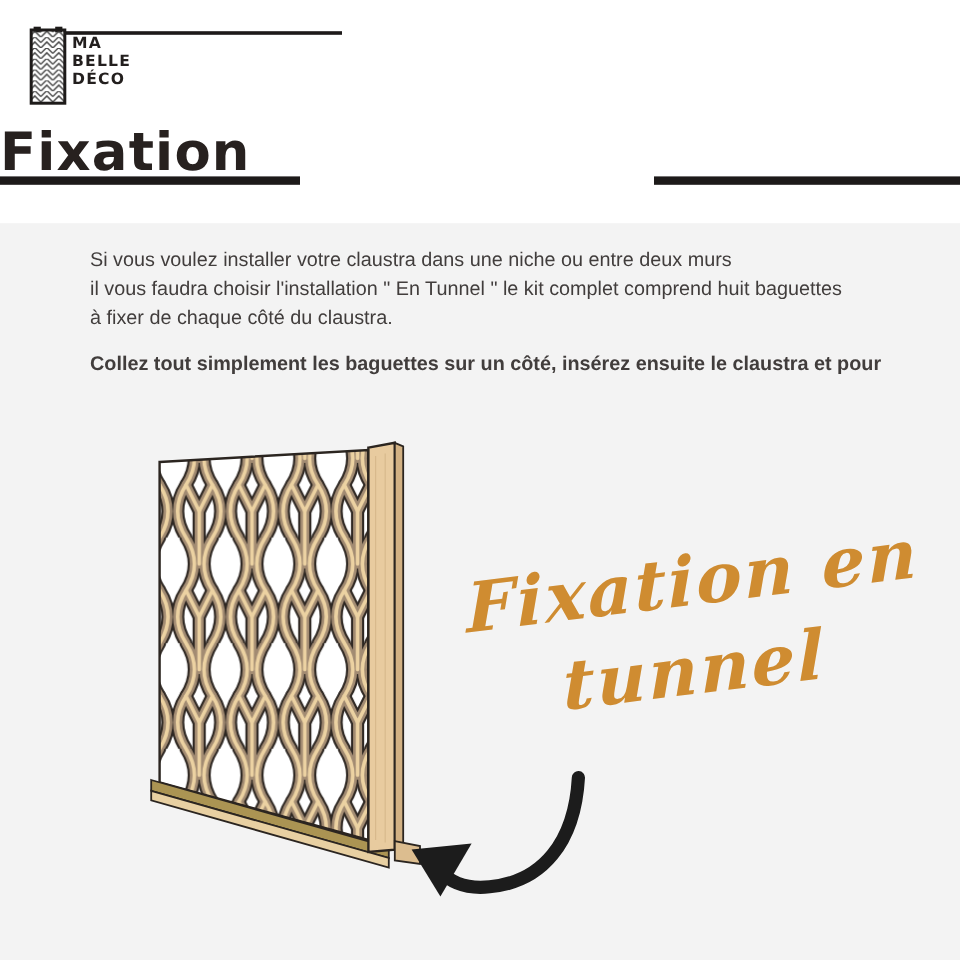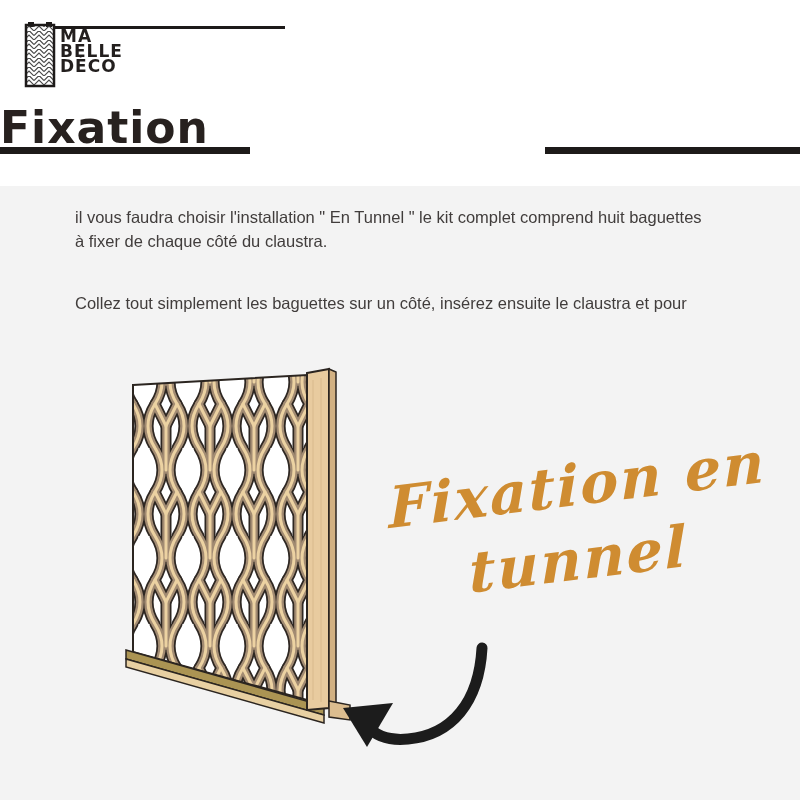--- a/index.html
+++ b/index.html
@@ -13,21 +13,21 @@
     position: absolute; left: 0; top: 186px; width: 800px; height: 614px;
     background: #f3f3f3;
   }
 
   
   .logo-mark { position: absolute; left: 24px; top: 22px; width: 32px; height: 66px; }
   .brand-rule { position: absolute; left: 54px; top: 26px; width: 231px; height: 3px; background: #1d1a19; }
   .logo-text {
     position: absolute; left: 60px; top: 29px;
     font-family: "DejaVu Sans", sans-serif; font-weight: bold;
-    font-size: 17px; line-height: 15px; letter-spacing: 1px; color: #231f1e;
+    font-size: 13px; line-height: 15px; letter-spacing: 1px; color: #231f1e;
   }
   .logo-text span { display: block; }
 
   
   .page-title {
     position: absolute; left: 0; top: 20px; width: 800px; text-align: center;
     font-family: "DejaVu Sans", sans-serif; font-weight: bold;
     font-size: 64px; letter-spacing: 3px; color: #c9882d;
   }
   .page-subtitle {
@@ -37,21 +37,21 @@
   }
   .subtitle-rule-left  { position: absolute; left: 0;   top: 147px; width: 250px; height: 7px; background: #1d1a19; }
   .subtitle-rule-right { position: absolute; left: 545px; top: 147px; width: 255px; height: 7px; background: #1d1a19; }
 
   
   .paragraph {
     position: absolute; left: 75px; width: 690px;
     font-size: 16.5px; line-height: 24px; color: #413d3c;
   }
   .paragraph-1 { top: 205px; }
-  .paragraph-2 { top: 291px; }
+  .paragraph-2 { top: 291px; font-weight: bold; }
   .paragraph span { display: block; }
 
   
   .claustra-illustration { position: absolute; left: 100px; top: 360px; }
 
   
   .annotation-script {
     position: absolute; left: 378px; top: 448px; width: 400px; text-align: center;
     font-family: "DejaVu Serif", serif; font-style: italic; font-weight: bold;
     font-size: 57px; line-height: 1.3; letter-spacing: 2px; color: #cf8c31;
@@ -84,20 +84,21 @@
     <span>MA</span>
     <span>BELLE</span>
     <span>DÉCO</span>
   </div>
 
   <div class="page-subtitle">Fixation</div>
   <div class="subtitle-rule-left"></div>
   <div class="subtitle-rule-right"></div>
 
   <div class="paragraph paragraph-1">
+    <span>Si vous voulez installer votre claustra dans une niche ou entre deux murs</span>
     <span>il vous faudra choisir l'installation " En Tunnel " le kit complet comprend huit baguettes</span>
     <span>à fixer de chaque côté du claustra.</span>
   </div>
   <div class="paragraph paragraph-2">
     <span>Collez tout simplement les baguettes sur un côté, insérez ensuite le claustra et pour</span>
   </div>
 
   <svg class="claustra-illustration" width="270" height="385" viewBox="0 0 270 385">
     <defs>
       <pattern id="leafp" width="44" height="88" patternUnits="userSpaceOnUse">

